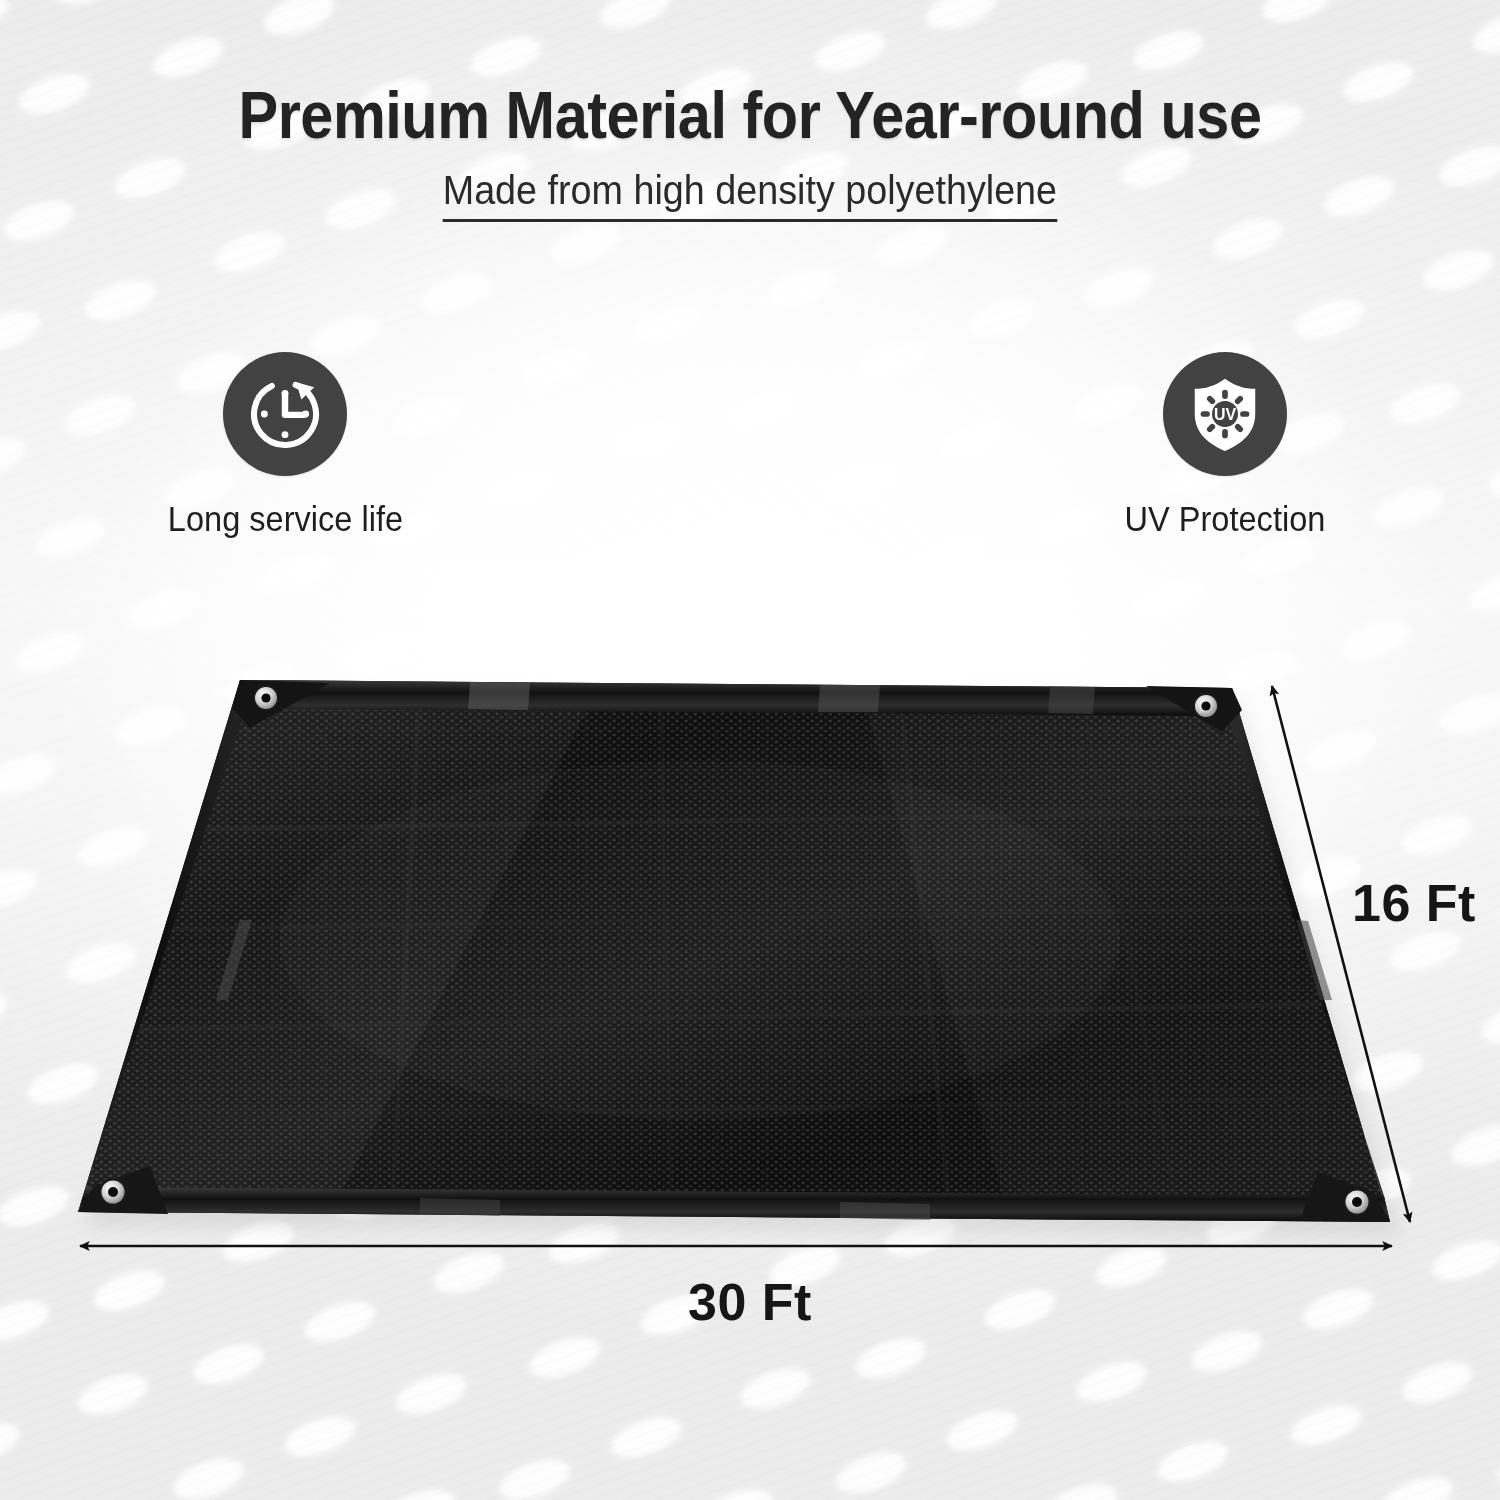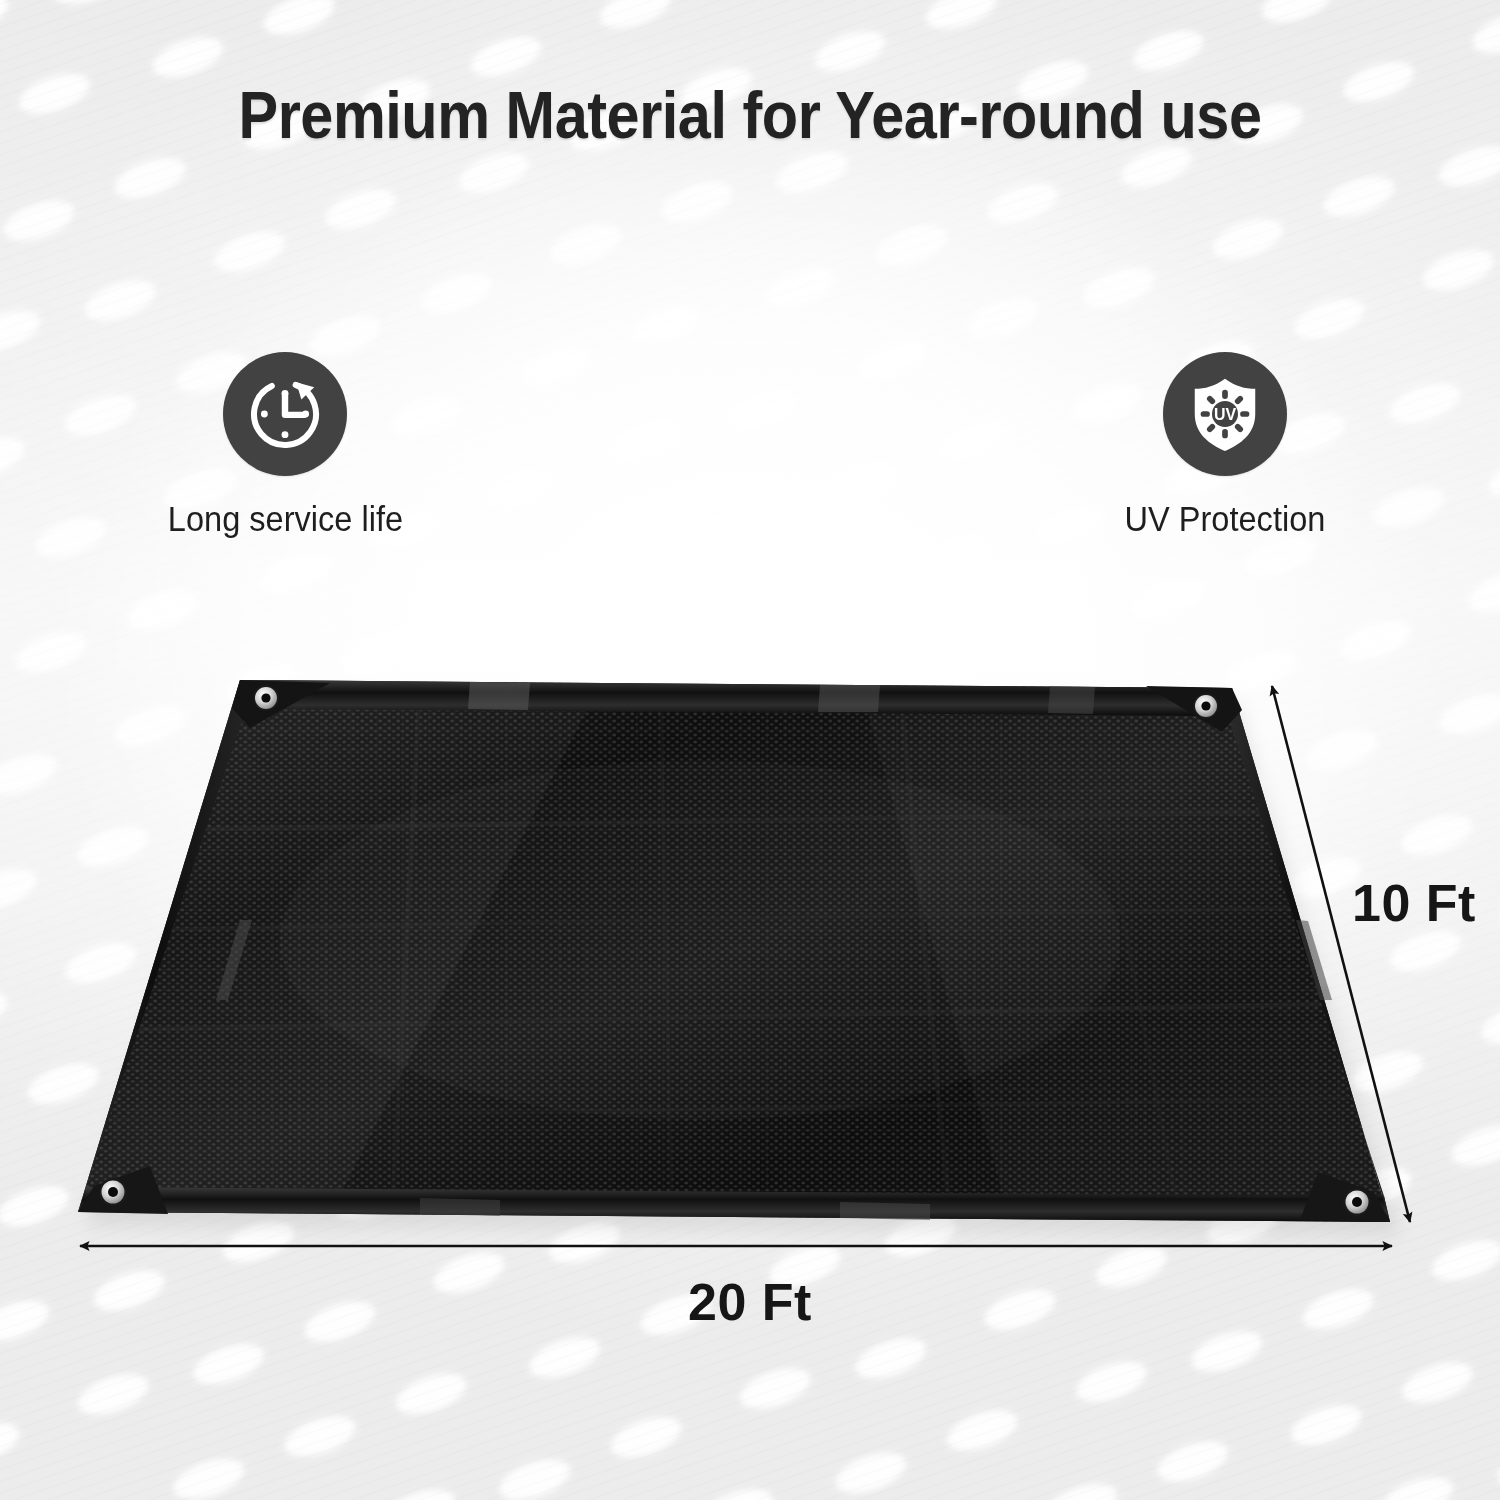--- a/index.html
+++ b/index.html
@@ -347,20 +347,23 @@
       <span class="dot" style="left:1577px;top:1975px"></span>
       <span class="dot" style="left:1521px;top:2077px"></span>
       <span class="dot" style="left:1640px;top:2086px"></span>
     </div>
   <div class="streaks"></div>
   <div class="haze"></div>
   <div class="haze2"></div>
 
   <div class="headline">Premium Material for Year-round use</div>
 
+  <div class="subhead-wrap">
+    <div class="subhead">Made from high density polyethylene</div>
+  </div>
 
   <div class="features">
 
     <div class="feature">
       <div class="icon-circle">
         <svg width="86" height="86" viewBox="0 0 100 100" aria-hidden="true">
           <path d="M50 14 a36 36 0 1 1 -25.5 10.6" fill="none" stroke="#ffffff" stroke-width="7" stroke-linecap="round" transform="rotate(20 50 50)"></path>
           <path d="M63 13 L84 19 L69 33 Z" fill="#ffffff"></path>
           <g fill="#ffffff">
             <circle cx="50" cy="26" r="4"></circle>
@@ -524,17 +527,17 @@
       <marker id="ah" viewBox="0 0 12 12" refX="10.5" refY="6" markerWidth="11" markerHeight="11" orient="auto-start-reverse" markerUnits="userSpaceOnUse">
         <path d="M0 0.6 L11.5 6 L0 11.4 L2.4 6 Z" fill="#111111"></path>
       </marker>
     </defs>
 
     <line x1="1272" y1="686" x2="1410" y2="1222" stroke="#111111" stroke-width="2.6" marker-start="url(#ah)" marker-end="url(#ah)"></line>
 
     <line x1="80" y1="1246" x2="1392" y2="1246" stroke="#111111" stroke-width="2.6" marker-start="url(#ah)" marker-end="url(#ah)"></line>
   </svg>
 
-  <div class="dim-label" id="dim-v-label">10 Ft</div>
-
-  <div class="dim-label" id="dim-h-label">20 Ft</div>
+  <div class="dim-label" id="dim-v-label">16 Ft</div>
+
+  <div class="dim-label" id="dim-h-label">30 Ft</div>
 
 </div>
 
 </body></html>

